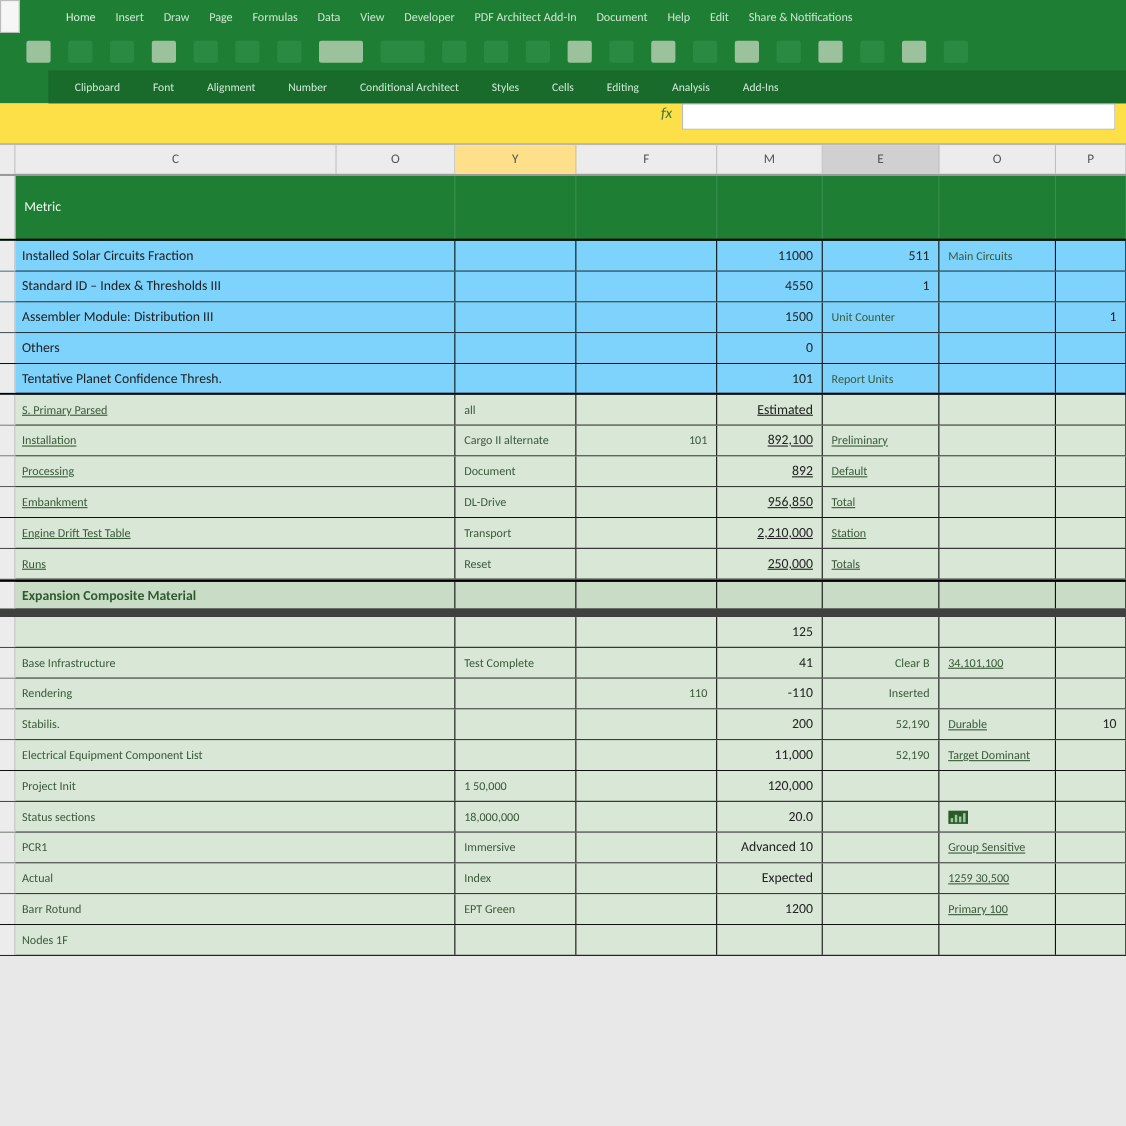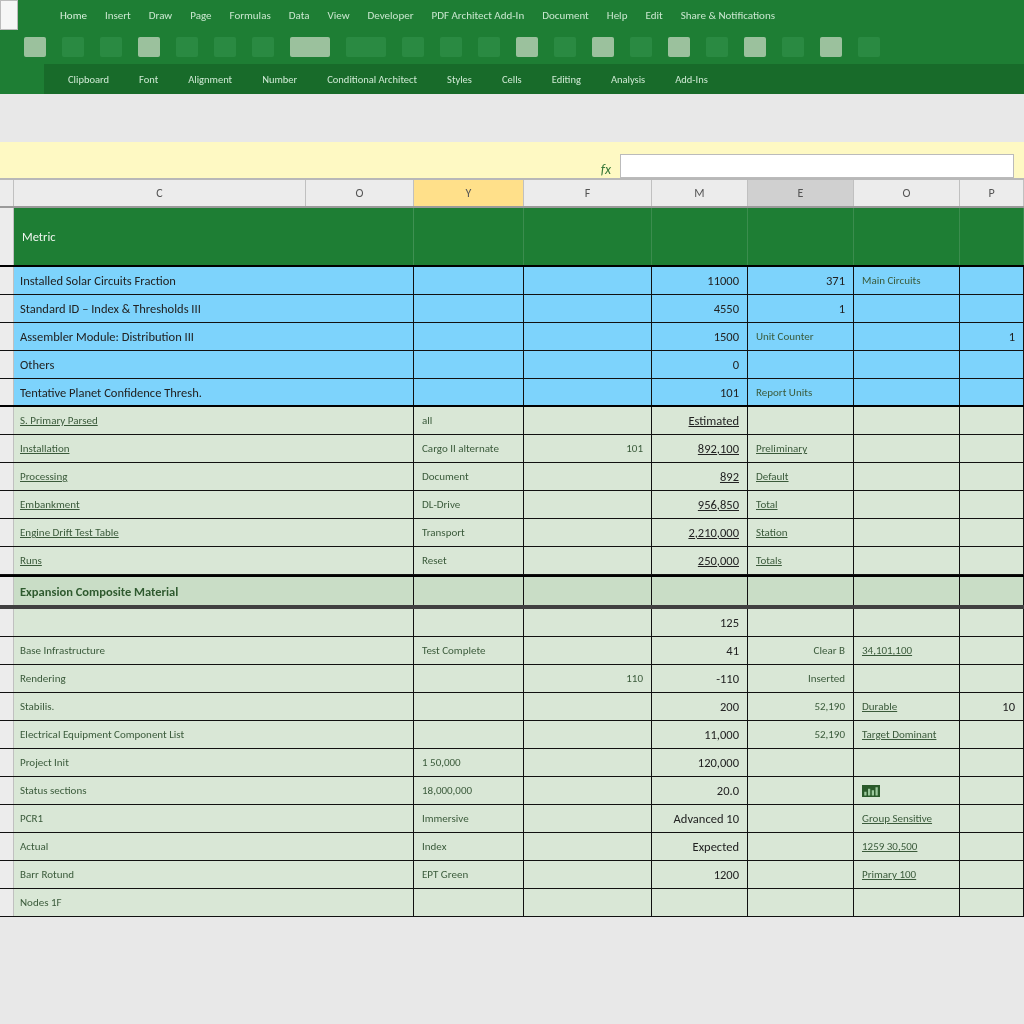--- a/index.html
+++ b/index.html
@@ -10,35 +10,35 @@
   .tabs { display: flex; align-items: center; height: 30px; gap: 18px; padding-left: 42px; font-size: 11px; }
   .tab { white-space: nowrap; opacity: .92; cursor: default; }
   .tab.sel { opacity: 1; }
   .toolbar { display: flex; align-items: center; height: 34px; gap: 16px; padding: 0 24px; }
   .tool { width: 22px; height: 20px; background: #2f8f47; border-radius: 2px; opacity: .75; }
   .tool.alt { background: #c6d8c0; }
   .tool.wide { width: 40px; }
   .subbar { display: flex; align-items: center; height: 30px; gap: 30px; padding: 0 24px; background: #186a2a; font-size: 10.5px; opacity: .95; margin-left: 44px; }
   .subbar span { white-space: nowrap; }
   
-  .fbar-row { display: flex; align-items: flex-end; height: 38px; background: #fef9c3; border-bottom: 2px solid #b8b8b8; margin-top: 48px; }
+  .fbar-row { display: flex; align-items: flex-start; height: 38px; background: #fde047; border-bottom: 2px solid #b8b8b8; }
   .fbar-spacer { flex: 0 0 592px; }
   .fx { width: 28px; text-align: center; color: #3a7a3a; font-style: italic; font-size: 14px; }
   .formula-input { flex: 1; height: 24px; border: 1px solid #bbb; background: #fff; margin-right: 10px; padding: 2px 6px; font-size: 13px; color: #555; }
   
   .colhdrs { display: flex; height: 28px; background: #ececec; border-bottom: 2px solid #9a9a9a; font-size: 12px; color: #555; }
   .rowhdr-space { flex: 0 0 14px; border-right: 1px solid #c0c0c0; background: #ececec; }
   .ch { border-right: 1px solid #c0c0c0; display: flex; align-items: center; justify-content: center; cursor: default; }
   .ch.sel { background: #ffe08a; }
   .ch.sel2 { background: #d0d0d0; }
   
   .grid { position: relative; }
   .row { display: flex; height: 28px; border-bottom: 1px solid #111; }
   .row.th { height: 59px; background: #1e7e34; color: #f0f6ef; font-size: 13px; border-bottom: 2px solid #000; }
-  .row.sh { height: 34px; background: #c9ddc6; color: #2f5a2f; border-top: 2px solid #000; border-bottom: 4px solid #404040; font-weight: 600; font-size: 12px; }
+  .row.sh { height: 34px; background: #c9ddc6; color: #2f5a2f; border-top: 2px solid #000; border-bottom: 8px solid #404040; font-weight: 600; font-size: 12px; }
   .row.wh { background: #7dd3fc; }
   .row.gr { background: #d9e7d6; }
   .cell { border-right: 1px solid #111; display: flex; align-items: center; padding: 0 8px; overflow: hidden; white-space: nowrap; font-size: 12.5px; }
   .cell.num { justify-content: flex-end; font-variant-numeric: tabular-nums; }
   .row.th .cell { border-right: 1px solid rgba(255,255,255,.15); }
   .row.th .cell:first-of-type { padding-left: 40px; }
   .cell.lbl { padding-left: 6px; }
   .blur { filter: blur(.3px) contrast(.9); letter-spacing: .3px; opacity: .92; }
   .small { font-size: 11px; color: #3a5a3a; }
   .u { text-decoration: underline; }
@@ -144,21 +144,21 @@
     <div class="cell c-p blur"></div>
 
   </div>
 
   <div class="row wh">
     <div class="rowhdr-space"></div>
     <div class="cell c-a lbl">Installed Solar Circuits Fraction</div>
     <div class="cell c-y"></div>
     <div class="cell c-f"></div>
     <div class="cell c-m num">11000</div>
-    <div class="cell c-e num">371</div>
+    <div class="cell c-e num">511</div>
     <div class="cell c-o small">Main Circuits</div>
     <div class="cell c-p"></div>
 
   </div>
   <div class="row wh">
     <div class="rowhdr-space"></div>
     <div class="cell c-a lbl">Standard ID – Index &amp; Thresholds III</div>
     <div class="cell c-y"></div>
     <div class="cell c-f"></div>
     <div class="cell c-m num">4550</div>

